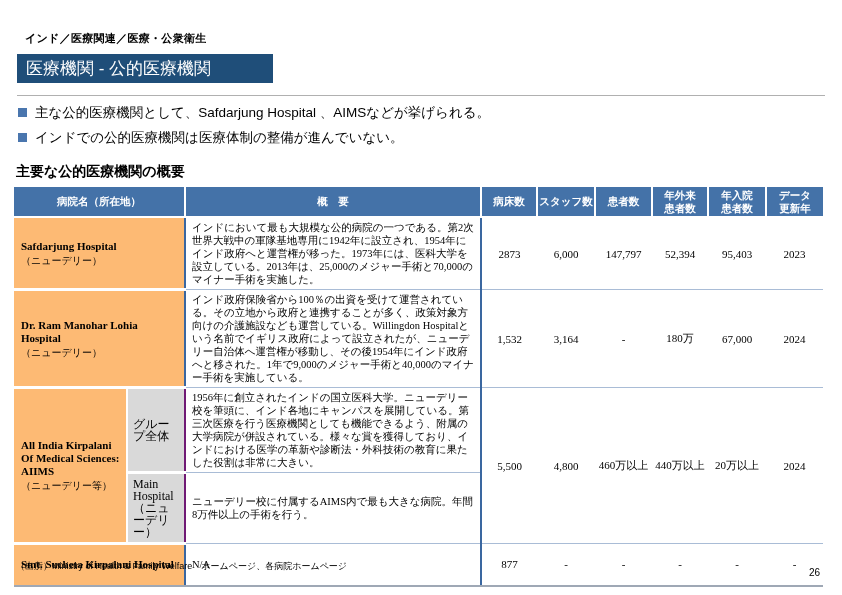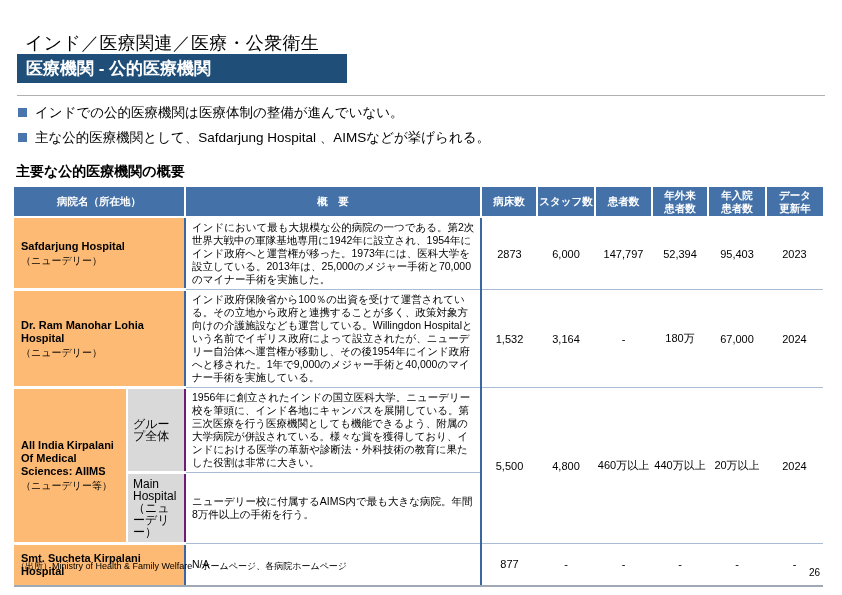--- a/index.html
+++ b/index.html
@@ -4,26 +4,26 @@
 <style>
   html,body { margin:0; padding:0; background:#ffffff; }
   * { box-sizing:border-box; }
   .slide {
     position:relative; width:842px; height:595px; background:#ffffff;
     font-family:"Liberation Sans","DejaVu Sans",sans-serif; color:#000;
     overflow:hidden;
   }
   .breadcrumb {
     position:absolute; left:25px; top:31px;
-    font-size:18px; font-weight:normal; letter-spacing:0.3px;
+    font-size:11px; font-weight:bold; letter-spacing:0.3px;
   }
   .banner {
-    position:absolute; left:17px; top:54px; width:330px; height:29px;
+    position:absolute; left:17px; top:54px; width:256px; height:29px;
     background:#1F4E79; color:#ffffff;
-    font-size:17px; font-weight:bold; line-height:29px; padding-left:9px;
+    font-size:17px; font-weight:normal; line-height:29px; padding-left:9px;
   }
   .rule {
     position:absolute; left:17px; top:95px; width:808px; height:0;
     border-top:1px solid #b0b0b0;
   }
   .bullets { position:absolute; left:18px; top:104px; width:780px; }
   .bullet-row { display:flex; align-items:flex-start; margin-bottom:8px; }
   .bullet-square { width:9px; height:9px; background:#4A76AE; margin:4px 8px 0 0; flex:none; }
   .bullet-text { font-size:13.5px; line-height:17px; }
   .section-title {
@@ -34,21 +34,21 @@
     position:absolute; left:14px; top:187px;
     border-collapse:collapse; table-layout:fixed; width:809px;
   }
   table.main th {
     background:#4472A8; color:#ffffff; font-size:10.5px; font-weight:bold;
     text-align:center; vertical-align:middle; padding:2px 1px;
     border-right:2px solid #ffffff; border-bottom:2px solid #ffffff;
     white-space:pre-line; line-height:1.2; height:28px;
   }
   table.main th:last-child { border-right:none; }
-  table.main td { vertical-align:middle; }
+  table.main td { vertical-align:middle;font-family:Liberation Serif, serif; }
   .cell-name {
     background:#fdba74; font-size:11px; font-weight:bold;
     padding:4px 4px 4px 7px; line-height:13px;
     border-right:2px solid #3A67A0; border-bottom:3px solid #ffffff;
     vertical-align:middle;
   }
   .cell-name .loc { display:block; font-weight:normal; font-size:10px; margin-top:1px; }
   .cell-name.split { border-right:2px solid #ffffff; }
   .cell-sub {
     background:#D9D9D9; font-size:12px; font-weight:normal;
@@ -83,25 +83,25 @@
 
   <div class="breadcrumb">インド／医療関連／医療・公衆衛生</div>
 
   <div class="banner">医療機関 - 公的医療機関</div>
 
   <div class="rule"></div>
 
   <div class="bullets">
     <div class="bullet-row">
       <span class="bullet-square"></span>
-      <span class="bullet-text">インドでの公的医療機関は医療体制の整備が進んでいない。</span>
+      <span class="bullet-text">主な公的医療機関として、Safdarjung Hospital 、AIMSなどが挙げられる。</span>
     </div>
     <div class="bullet-row">
       <span class="bullet-square"></span>
-      <span class="bullet-text">主な公的医療機関として、Safdarjung Hospital 、AIMSなどが挙げられる。</span>
+      <span class="bullet-text">インドでの公的医療機関は医療体制の整備が進んでいない。</span>
     </div>
   </div>
 
   <div class="section-title">主要な公的医療機関の概要</div>
 
   <table class="main">
     <colgroup>
       <col style="width:113px">
         <col style="width:58px">
         <col style="width:296px">

